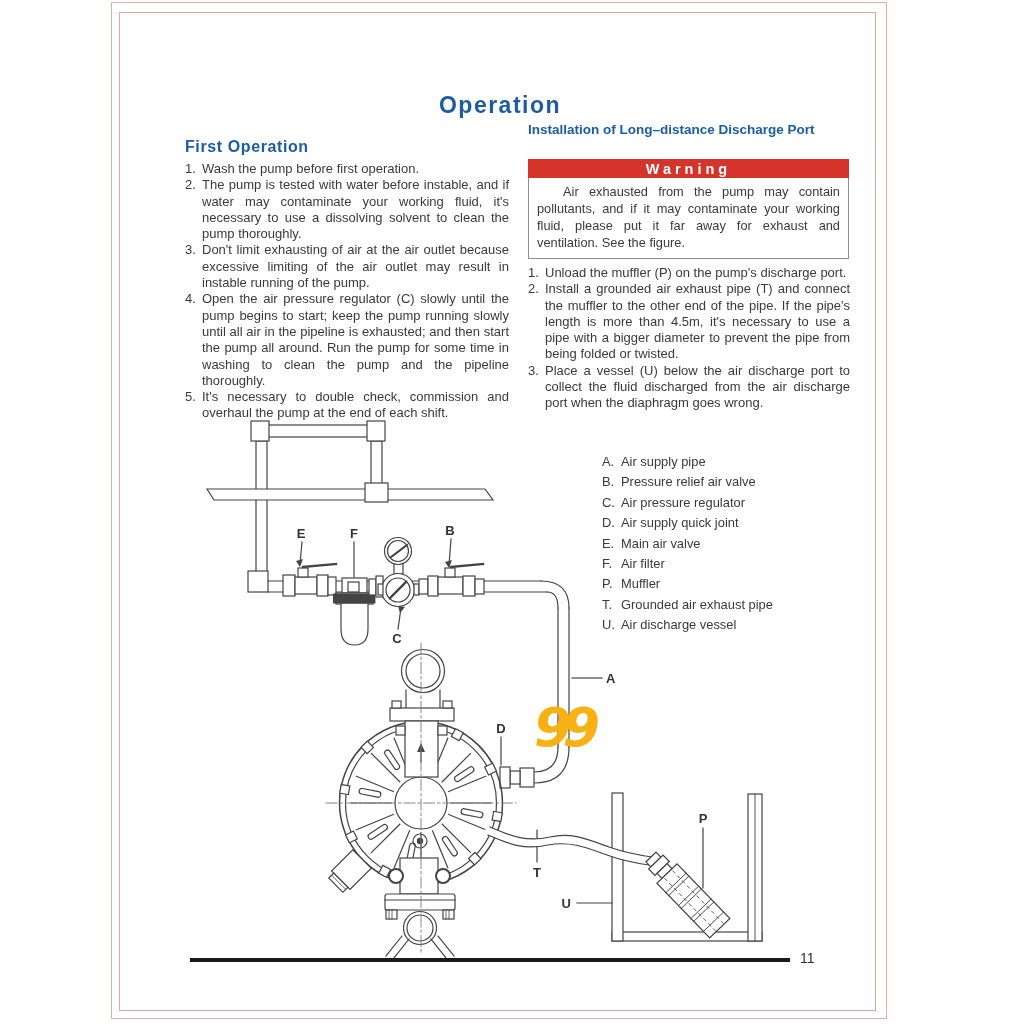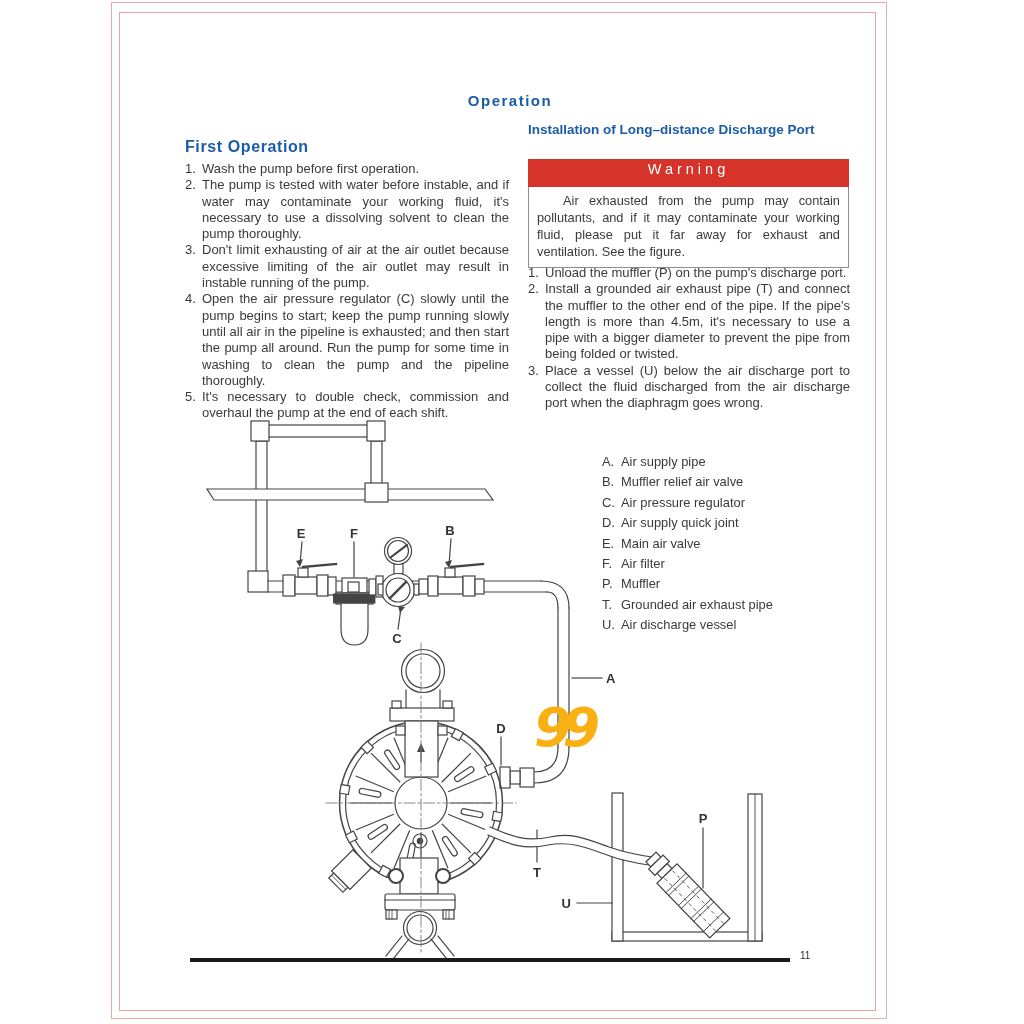--- a/index.html
+++ b/index.html
@@ -5,48 +5,48 @@
   html,body{margin:0;padding:0;}
   body{
     width:1024px;height:1024px;position:relative;background:#ffffff;
     font-family:"Liberation Sans",sans-serif;color:#3a3a3a;overflow:hidden;
   }
   .abs{position:absolute;}
   
   #frame-outer{left:111px;top:2px;width:776px;height:1017px;border:1.5px solid var(--page-border-pink,#e8aca7);box-sizing:border-box;}
   #frame-inner{left:119px;top:12px;width:757px;height:999px;border:1.5px solid #e3a59f;box-sizing:border-box;}
   
-  #page-title{left:420px;top:92px;width:180px;text-align:center;font-size:15px;font-weight:bold;letter-spacing:1.5px;color:var(--heading-blue,#1c5ca6);}
+  #page-title{left:410px;top:92px;width:180px;text-align:center;font-size:23px;font-weight:bold;letter-spacing:1.5px;color:var(--heading-blue,#1c5ca6);}
   #left-heading{left:185px;top:138px;font-size:16px;font-weight:bold;letter-spacing:.6px;color:var(--heading-blue,#1c5ca6);white-space:nowrap;}
   #right-heading{left:528px;top:122px;font-size:13.5px;font-weight:bold;color:var(--heading-blue,#1c5ca6);white-space:nowrap;}
   
   .list{font-size:13px;line-height:16.3px;text-align:justify;}
   .list .item{display:flex;}
   .list .num{flex:0 0 17px;}
   .list .txt{flex:1;}
   #left-list{left:185px;top:161px;width:324px;}
   #right-list{left:528px;top:265px;width:322px;}
   
   #warning{left:528px;top:159px;width:321px;}
-  #warning-bar{background:var(--warning-red,#d6332b);color:#fff;font-weight:normal;text-align:center;font-size:14.5px;letter-spacing:4px;height:28px;line-height:21px;}
+  #warning-bar{background:var(--warning-red,#d6332b);color:#fff;font-weight:bold;text-align:center;font-size:14.5px;letter-spacing:4px;height:19px;line-height:21px;}
   #warning-body{border:1px solid #8f8f8f;border-top:none;padding:5px 8px 7px 8px;font-size:12.8px;line-height:17px;text-align:justify;text-indent:26px;background:#fff;}
   
   #legend{left:602px;top:452px;font-size:12.9px;line-height:20.4px;color:#3a3a3a;}
   .legend-row{display:flex;}
   .legend-key{width:19px;flex:0 0 19px;}
   
   #diagram{left:170px;top:415px;}
   .dlabel{font-family:"Liberation Sans",sans-serif;font-size:13px;font-weight:bold;fill:#333;}
   
   #logo{left:531px;top:702px;display:flex;align-items:baseline;}
   #logo .logo-name{font-family:"DejaVu Serif",serif;font-weight:bold;font-size:37px;line-height:1;color:var(--logo-gray,#57585a);letter-spacing:.5px;}
   #logo .logo-suffix{font-family:"DejaVu Sans",sans-serif;font-weight:bold;font-style:italic;font-size:54px;line-height:.8;letter-spacing:-9px;color:var(--logo-yellow,#f9b012);margin-left:3px;transform:translateY(4px);}
   
   #footer-line{left:190px;top:958px;width:600px;height:3.5px;background:var(--footer-line,#1a1a1a);}
-  #page-num{left:800px;top:950px;font-size:10px;color:#2e2e2e;}
+  #page-num{left:800px;top:950px;font-size:14px;color:#2e2e2e;}
 </style>
 </head>
 <body>
 
 <div class="abs" id="frame-outer"></div>
 <div class="abs" id="frame-inner"></div>
 
 <div class="abs" id="page-title">Operation</div>
 
 <div class="abs" id="left-heading">First Operation</div>
@@ -320,21 +320,21 @@
   </g>
 </svg>
 
 <div class="abs" id="legend">
   <div class="legend-row">
       <span class="legend-key">A.</span>
       <span>Air supply pipe</span>
     </div>
   <div class="legend-row">
       <span class="legend-key">B.</span>
-      <span>Muffler relief air valve</span>
+      <span>Pressure relief air valve</span>
     </div>
   <div class="legend-row">
       <span class="legend-key">C.</span>
       <span>Air pressure regulator</span>
     </div>
   <div class="legend-row">
       <span class="legend-key">D.</span>
       <span>Air supply quick joint</span>
     </div>
   <div class="legend-row">

